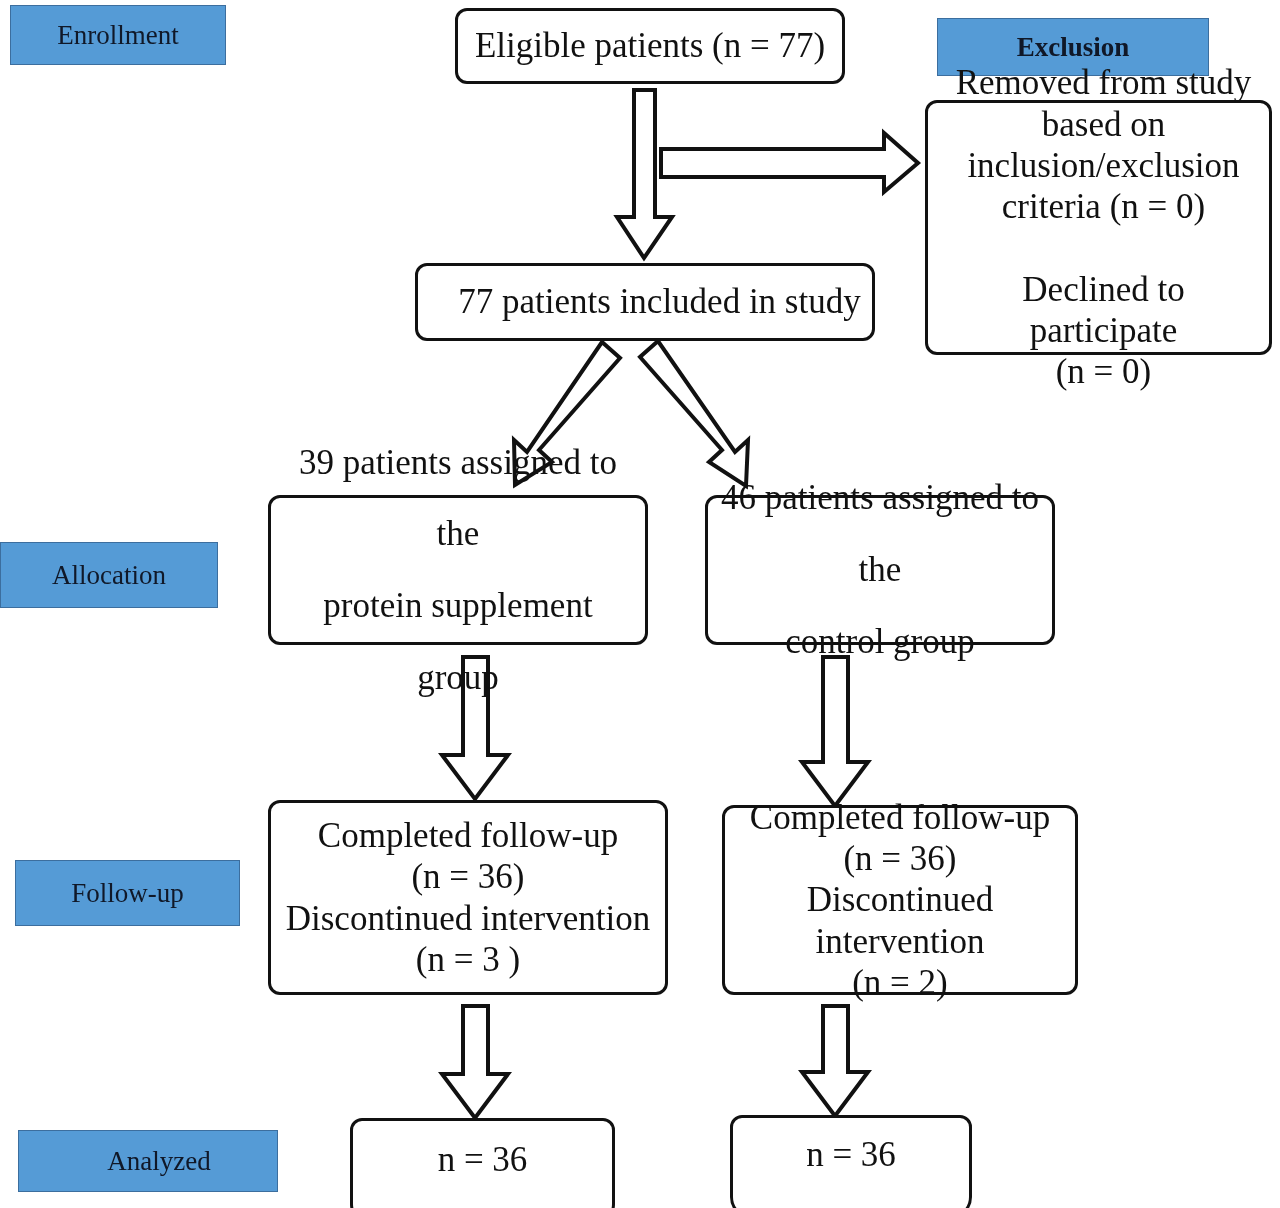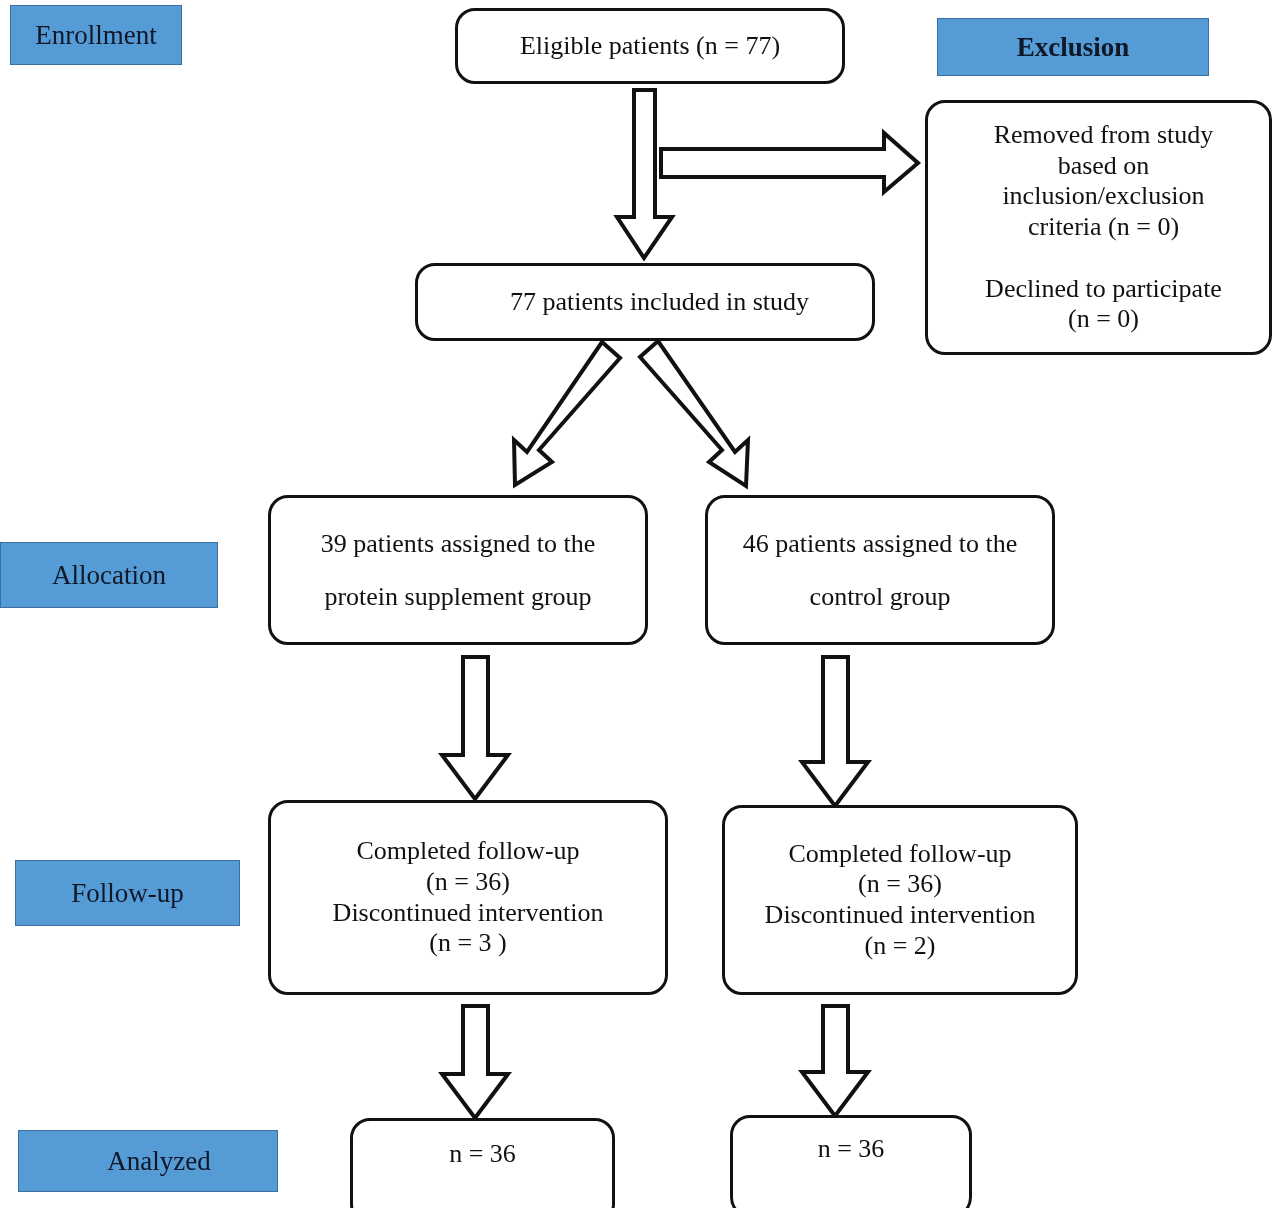--- a/index.html
+++ b/index.html
@@ -36,26 +36,26 @@
     justify-content: center;
     font-size: 27px;
     color: #101828;
     box-sizing: border-box;
   }
   .stage-label.bold { font-weight: bold; margin-top: 18px; }
   .node {
     position: absolute;
     background: #ffffff;
     border: 3px solid #111111;
-    border-radius: 20px;
+    border-radius: 12px;
     display: flex;
     align-items: center;
     justify-content: center;
     text-align: center;
-    font-size: 26px;
+    font-size: 35px;
     line-height: 1.18;
     box-sizing: border-box;
     padding: 6px 10px;
   }
   .node.loose { line-height: 2.05; text-align: center; }
   .node .txt { display: block; width: 100%; white-space: pre-line; }
   .node.bottom-open {
     border-bottom-left-radius: 22px;
     border-bottom-right-radius: 22px;
   }
@@ -80,21 +80,21 @@
 
       <polygon points="823,657 848,657 848,762 868,762 835,806 802,762 823,762"></polygon>
 
       <polygon points="463,1006 488,1006 488,1074 508,1074 475,1118 442,1074 463,1074"></polygon>
 
       <polygon points="823,1006 848,1006 848,1072 868,1072 835,1116 802,1072 823,1072"></polygon>
 
     </g>
   </svg>
 
-  <div class="stage-label" style="left:10px; top:5px; width:172px; height:60px;justify-content:center;">
+  <div class="stage-label" style="left:10px; top:5px; width:216px; height:60px;justify-content:center;">
     <span>Enrollment</span>
   </div>
 
   <div class="stage-label bold" style="left:937px; top:0px; width:272px; height:58px;">
     <span>Exclusion</span>
   </div>
 
   <div class="stage-label" style="left:0px; top:542px; width:218px; height:66px;">
     <span>Allocation</span>
   </div>

